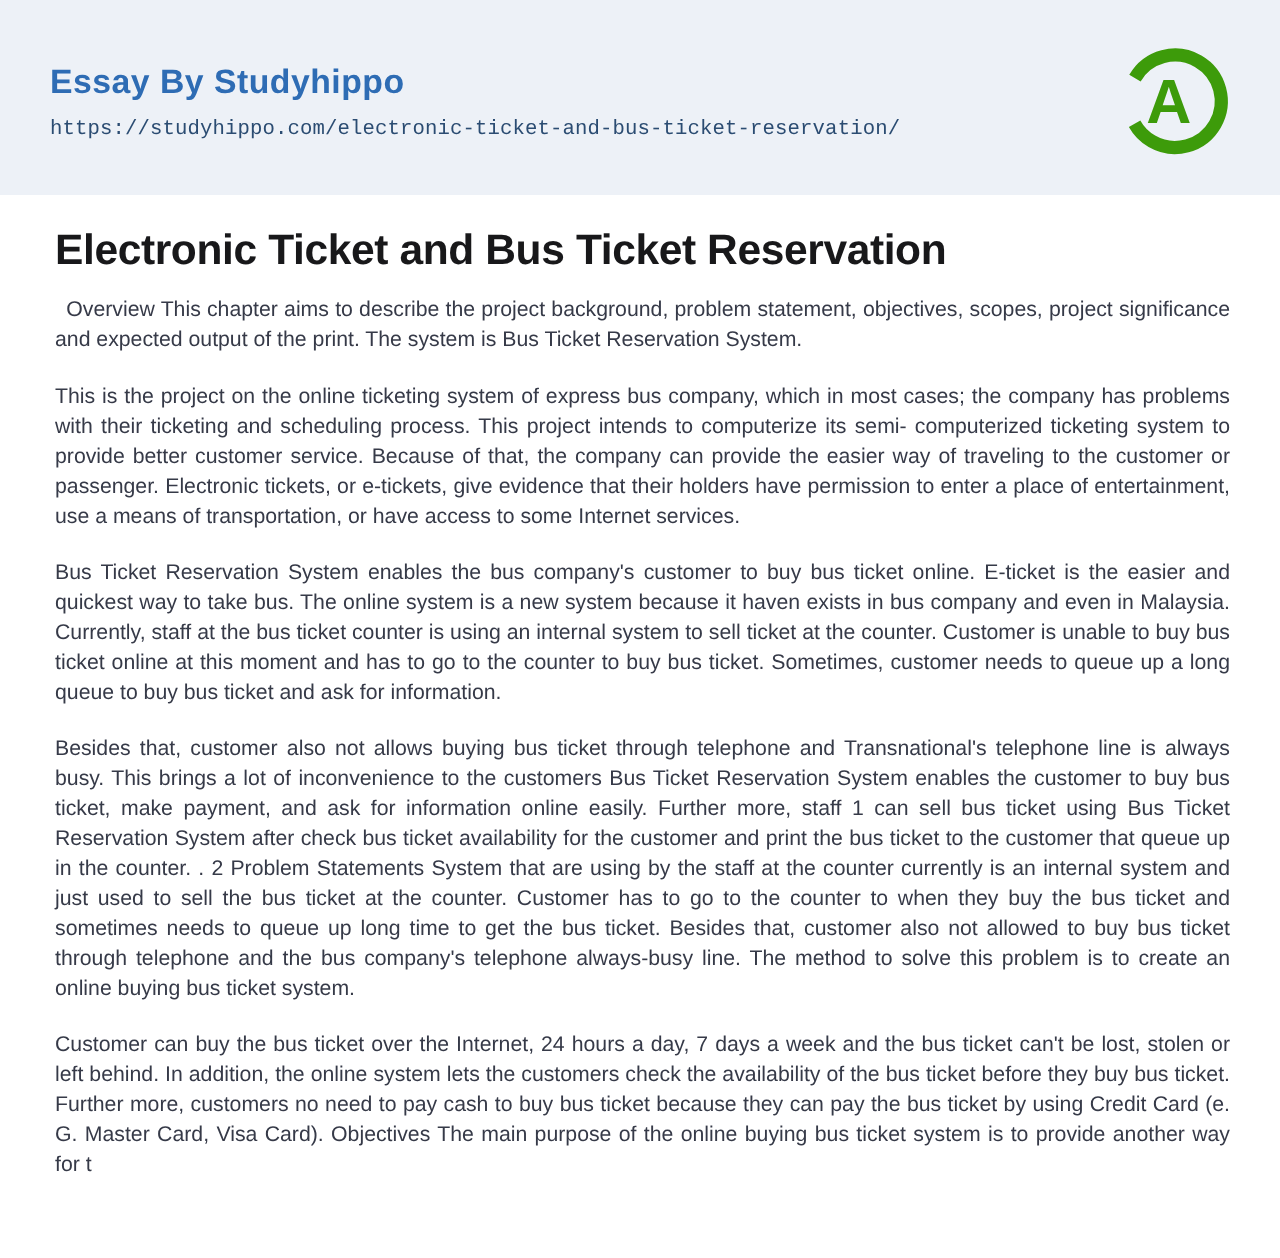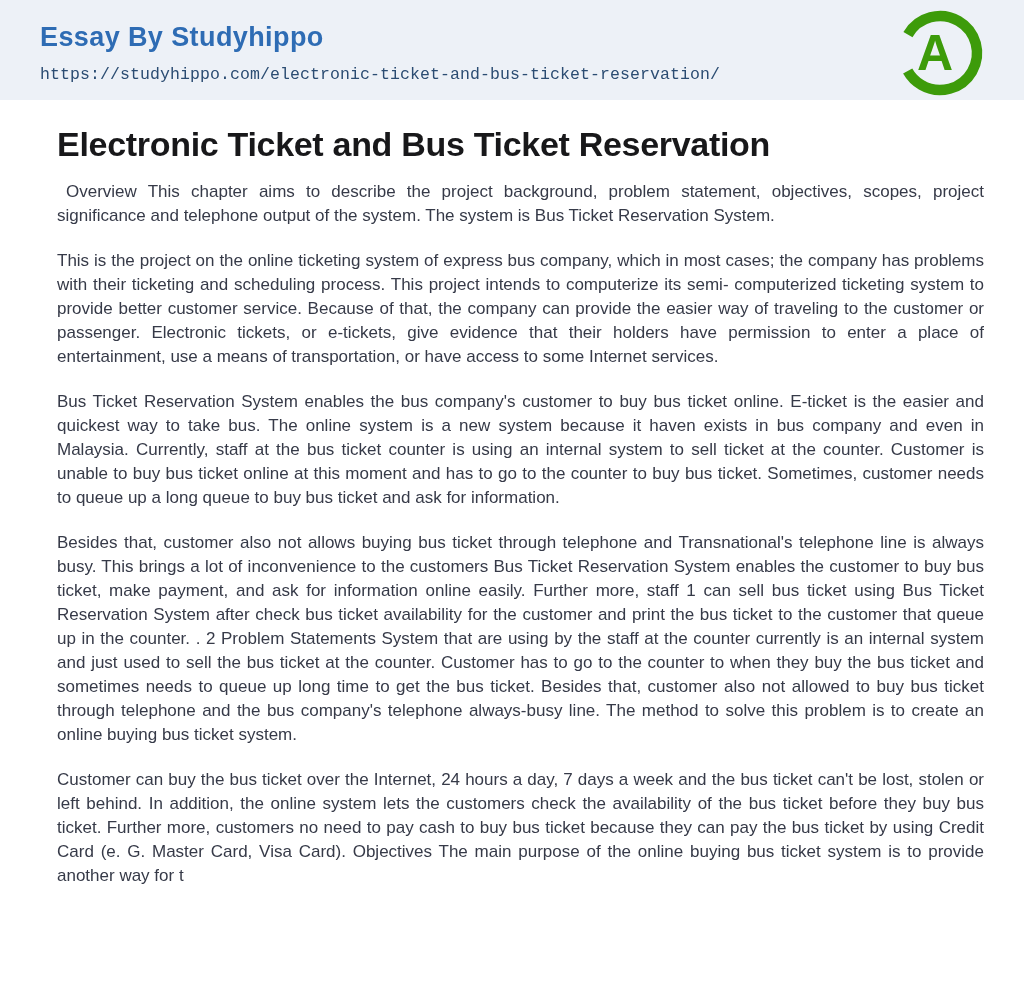--- a/index.html
+++ b/index.html
@@ -14,21 +14,21 @@
   html,body{margin:0;padding:0;}
   body{
     width:1024px;
     min-height:1006px;
     background:#ffffff;
     font-family:"Liberation Sans", sans-serif;
     color:var(--body-text-color);
   }
   
   .page-header{
-    height:100px;
+    height:156px;
     background:var(--header-bg);
     display:flex;
     align-items:center;
     justify-content:space-between;
     padding:6px 38px 0 40px;
   }
   .header-text{display:flex;flex-direction:column;}
   .site-title{
     margin:0 0 12px 0;
     font-size:27px;
@@ -39,21 +39,21 @@
   .essay-url{
     font-size:16.5px;
     font-weight:400;
     letter-spacing:0.1px;
     color:var(--url-color);
     text-decoration:none;
     font-family:Liberation Mono, monospace;
   }
   .logo-wrap{width:92px;height:96px;display:flex;align-items:center;justify-content:center;}
   
-  .essay-main{padding:20px 40px 0 44px;margin-left:13px;}
+  .essay-main{padding:20px 40px 0 44px;}
   .essay-title{
     margin:4px 0 16px 0;
     font-size:34px;
     line-height:40px;
     font-weight:700;
     letter-spacing:-0.3px;
     color:var(--title-color);
   }
   .chapter-heading{
     margin:0 0 24px 0;
@@ -81,18 +81,18 @@
   <div class="logo-wrap">
     <svg width="92" height="96" viewBox="0 0 92 96" aria-hidden="true">
       <circle cx="46" cy="48" r="37" fill="none" stroke="var(--logo-green)" stroke-width="10.5" stroke-dasharray="194 39" transform="rotate(-150 46 48)"></circle>
       <text x="41" y="65" text-anchor="middle" font-size="50" font-weight="600" fill="var(--logo-green)" font-family="Liberation Sans, sans-serif">A</text>
     </svg>
   </div>
 </header>
 
 <main class="essay-main">
   <h1 class="essay-title">Electronic Ticket and Bus Ticket Reservation</h1>
-  <p class="para para-first">Overview This chapter aims to describe the project background, problem statement, objectives, scopes, project significance and telephone output of the system. The system is Bus Ticket Reservation System.</p>
+  <p class="para para-first">Overview This chapter aims to describe the project background, problem statement, objectives, scopes, project significance and expected output of the print. The system is Bus Ticket Reservation System.</p>
   <p class="para">This is the project on the online ticketing system of express bus company, which in most cases; the company has problems with their ticketing and scheduling process. This project intends to computerize its semi- computerized ticketing system to provide better customer service. Because of that, the company can provide the easier way of traveling to the customer or passenger. Electronic tickets, or e-tickets, give evidence that their holders have permission to enter a place of entertainment, use a means of transportation, or have access to some Internet services.</p>
   <p class="para">Bus Ticket Reservation System enables the bus company's customer to buy bus ticket online. E-ticket is the easier and quickest way to take bus. The online system is a new system because it haven exists in bus company and even in Malaysia. Currently, staff at the bus ticket counter is using an internal system to sell ticket at the counter. Customer is unable to buy bus ticket online at this moment and has to go to the counter to buy bus ticket. Sometimes, customer needs to queue up a long queue to buy bus ticket and ask for information.</p>
   <p class="para">Besides that, customer also not allows buying bus ticket through telephone and Transnational's telephone line is always busy. This brings a lot of inconvenience to the customers Bus Ticket Reservation System enables the customer to buy bus ticket, make payment, and ask for information online easily. Further more, staff 1 can sell bus ticket using Bus Ticket Reservation System after check bus ticket availability for the customer and print the bus ticket to the customer that queue up in the counter. . 2 Problem Statements System that are using by the staff at the counter currently is an internal system and just used to sell the bus ticket at the counter. Customer has to go to the counter to when they buy the bus ticket and sometimes needs to queue up long time to get the bus ticket. Besides that, customer also not allowed to buy bus ticket through telephone and the bus company's telephone always-busy line. The method to solve this problem is to create an online buying bus ticket system.</p>
   <p class="para">Customer can buy the bus ticket over the Internet, 24 hours a day, 7 days a week and the bus ticket can't be lost, stolen or left behind. In addition, the online system lets the customers check the availability of the bus ticket before they buy bus ticket. Further more, customers no need to pay cash to buy bus ticket because they can pay the bus ticket by using Credit Card (e. G. Master Card, Visa Card). Objectives The main purpose of the online buying bus ticket system is to provide another way for t</p>
 </main>
 
 </body></html>

